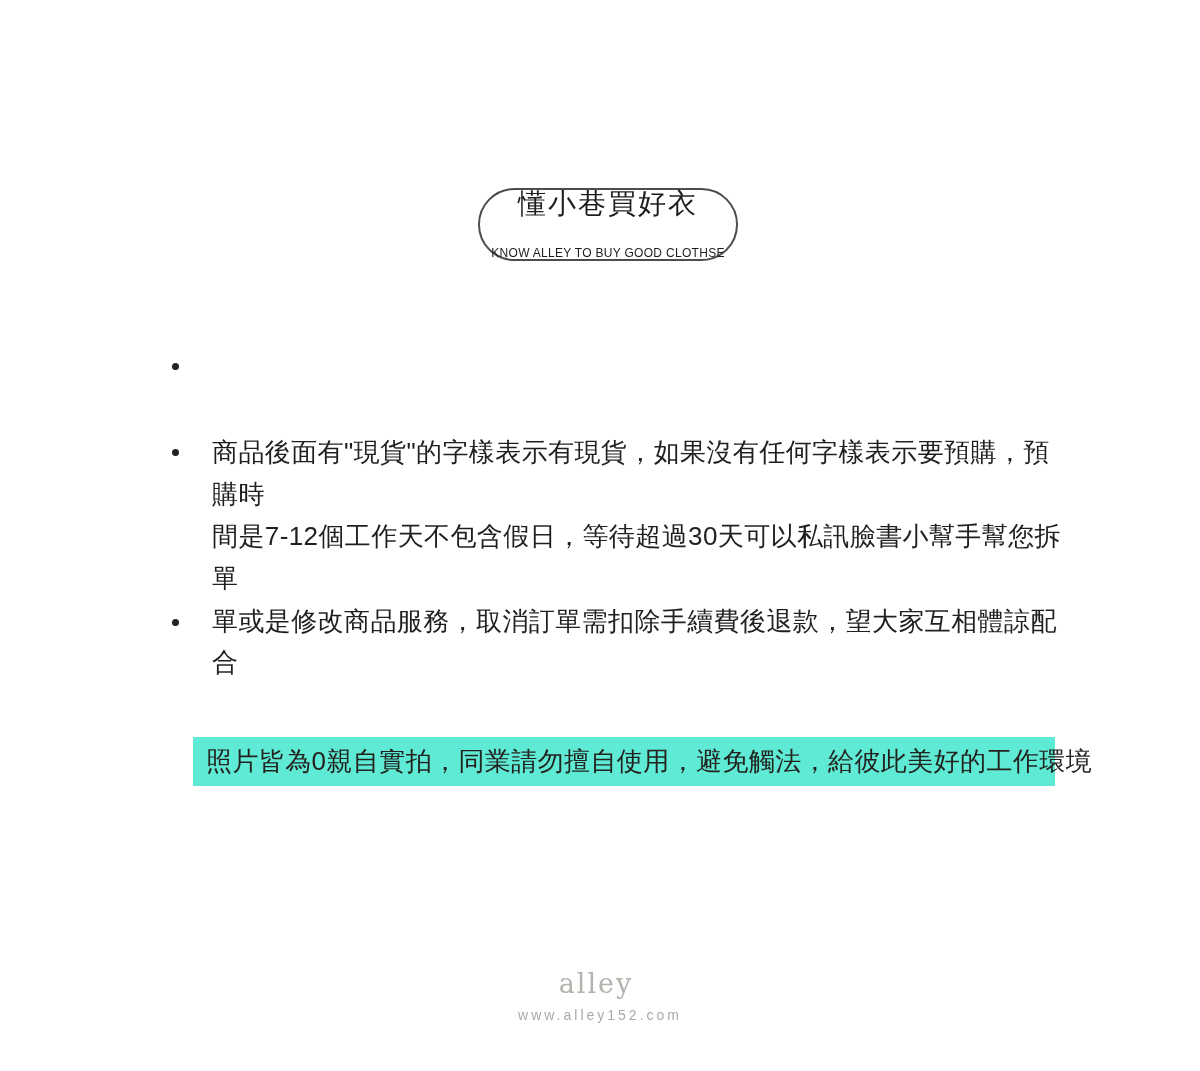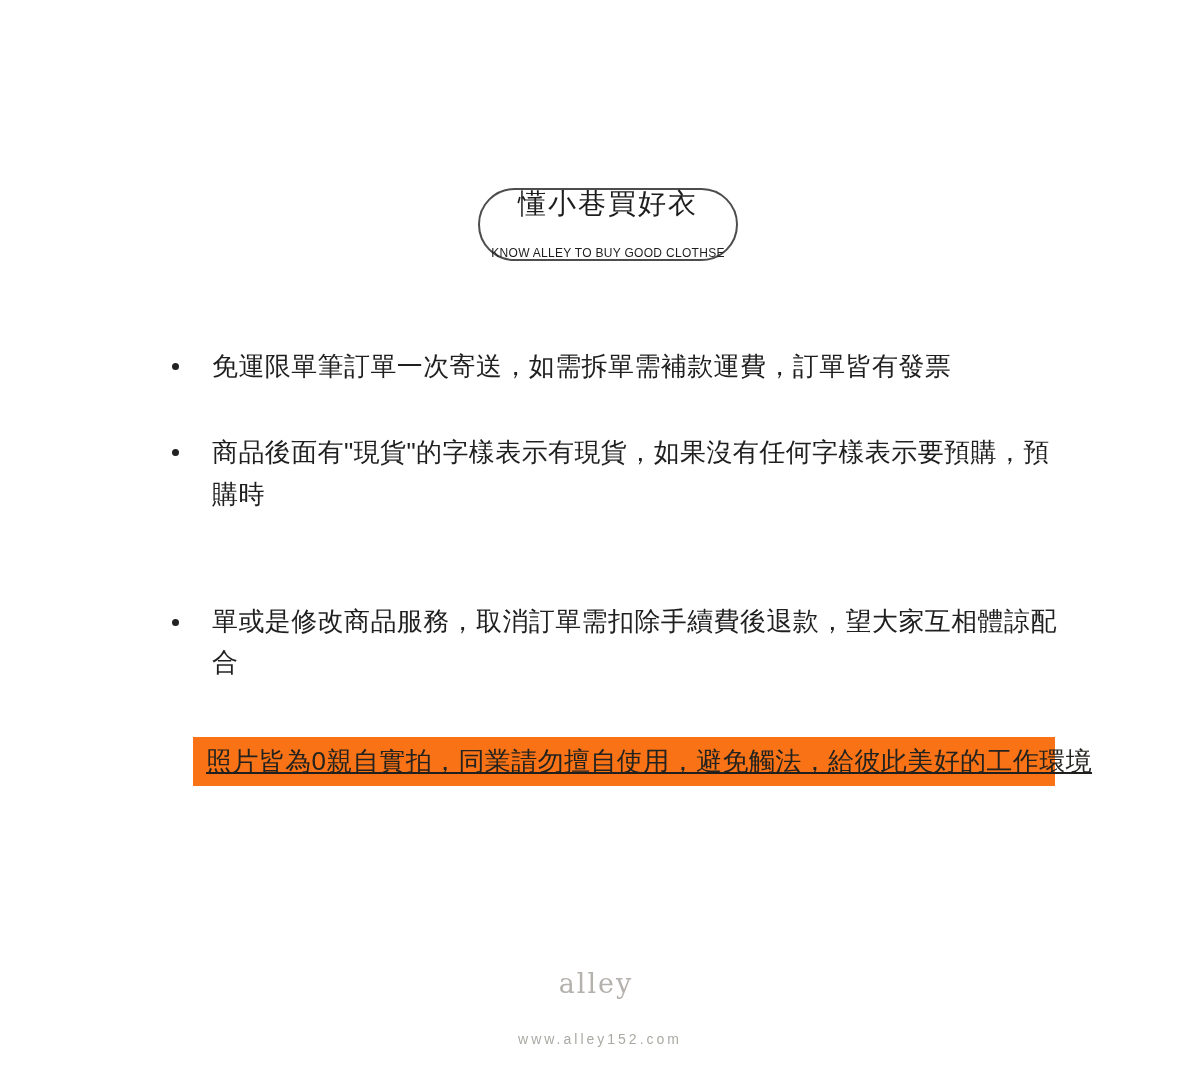--- a/index.html
+++ b/index.html
@@ -106,54 +106,51 @@
   }
   .footer-url {
     position: absolute;
     left: 0;
     top: 1007px;
     width: 1200px;
     text-align: center;
     font-size: 14px;
     letter-spacing: 3px;
     color: #aba9a4;
-    margin-top: 24px;
   }
 </style>
 </head>
 <body>
 
 <div class="page">
 
   <div class="badge">
     <div class="badge-title">懂小巷買好衣</div>
     <div class="badge-subtitle">KNOW ALLEY TO BUY GOOD CLOTHSE</div>
   </div>
 
   <div class="para para-1" style="top:345px">
     <span class="dot"></span>
-    <div class="ptext">
-      <div>免運限單筆訂單一次寄送，如需拆單需補款運費，訂單皆有發票</div>
-    </div>
   </div>
 
   <div class="para para-2" style="top:431px">
     <span class="dot"></span>
     <div class="ptext">
       <div>商品後面有"現貨"的字樣表示有現貨，如果沒有任何字樣表示要預購，預購時</div>
+      <div>間是7-12個工作天不包含假日，等待超過30天可以私訊臉書小幫手幫您拆單</div>
     </div>
   </div>
 
   <div class="para para-3" style="top:601px">
     <span class="dot"></span>
     <div class="ptext">
       <div>單或是修改商品服務，取消訂單需扣除手續費後退款，望大家互相體諒配合</div>
     </div>
   </div>
 
-  <div class="notice-bar" style="background: #f97316; text-decoration: underline;">
+  <div class="notice-bar" style="background: #5eead4;">
     <div class="notice-text">照片皆為0親自實拍，同業請勿擅自使用，避免觸法，給彼此美好的工作環境</div>
   </div>
 
   <div class="footer-logo">alley</div>
   <div class="footer-url">www.alley152.com</div>
 
 </div>
 
 </body></html>

